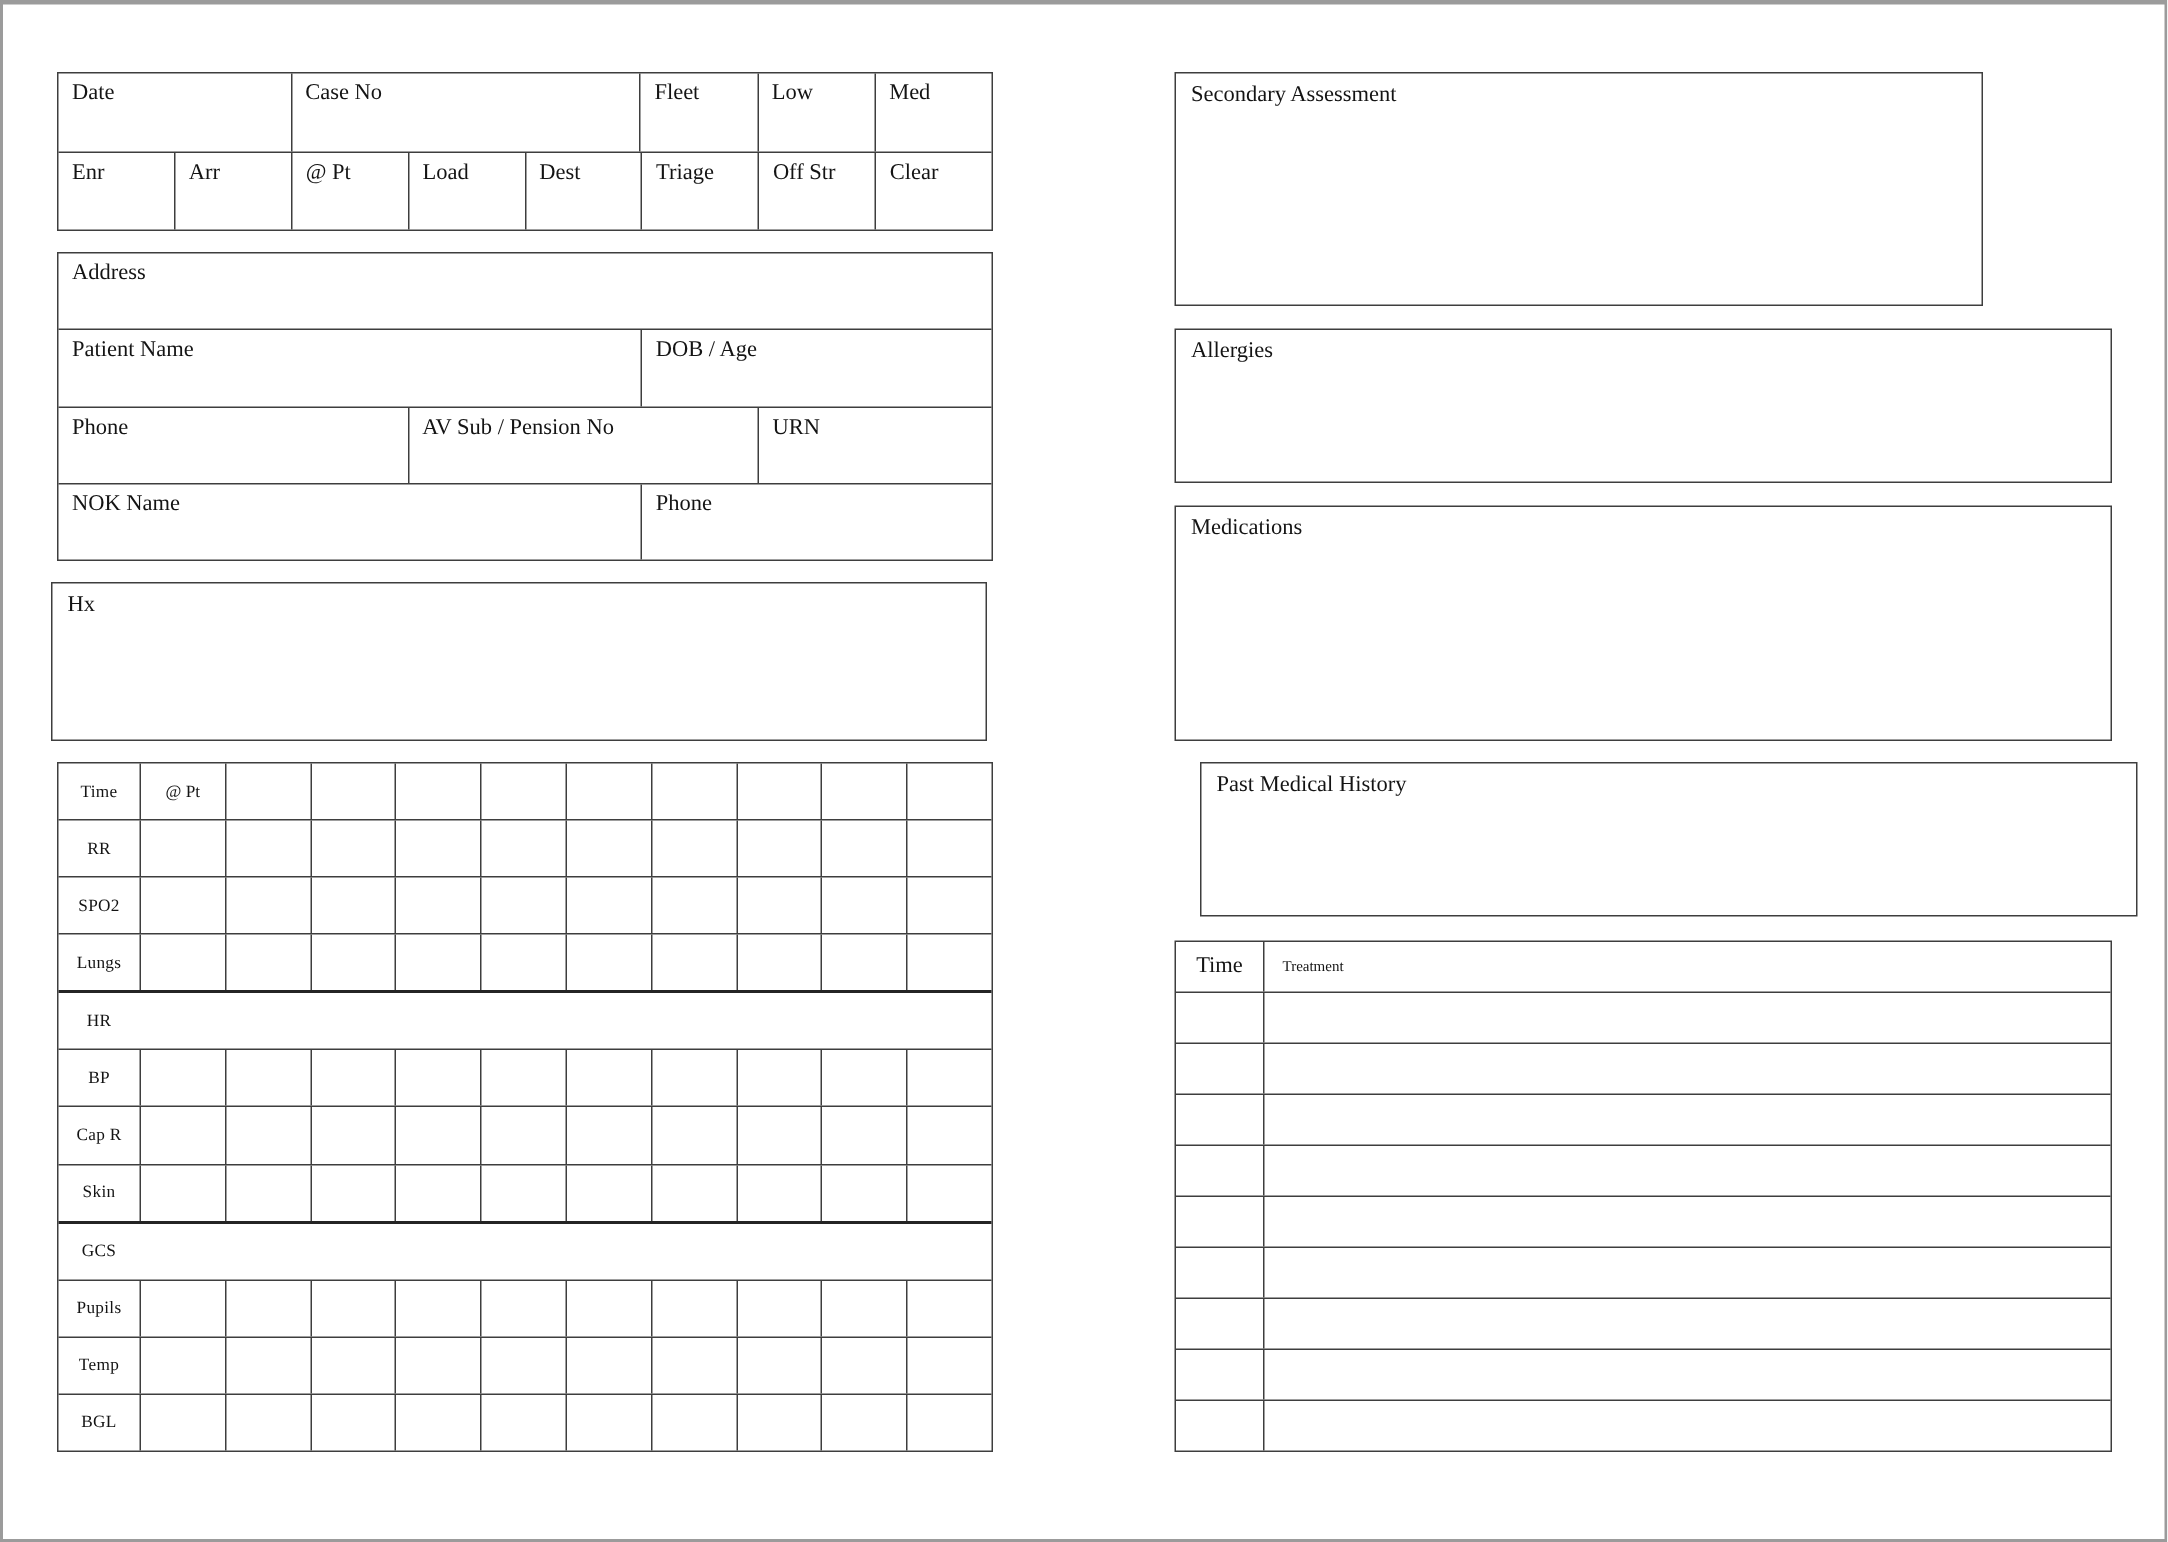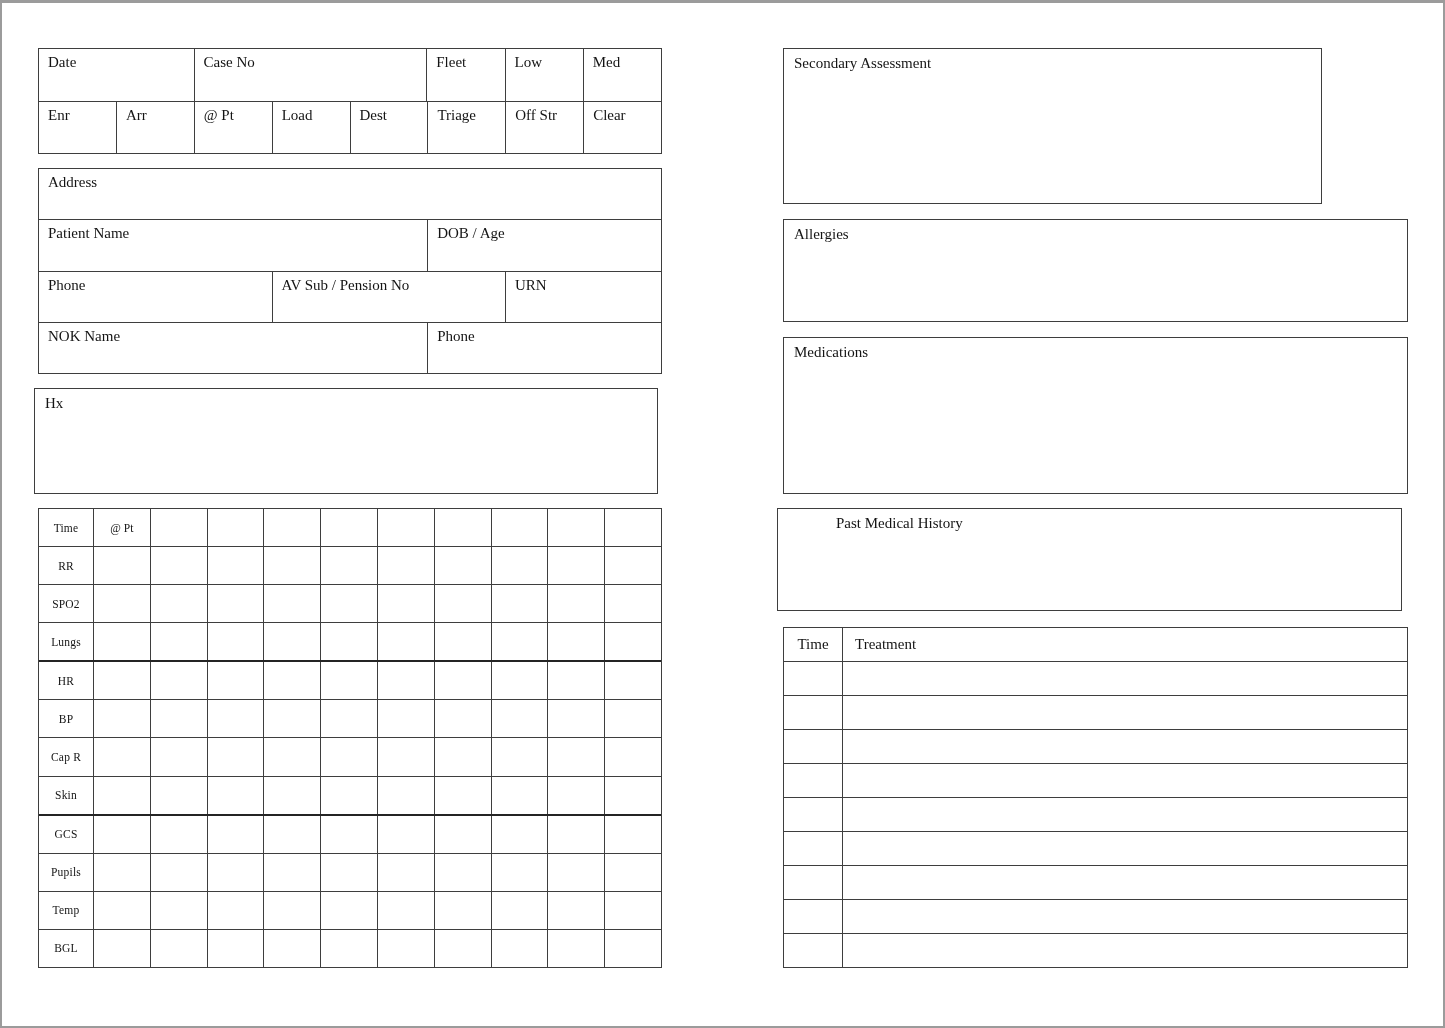--- a/index.html
+++ b/index.html
@@ -23,38 +23,38 @@
   
   #dispatch{left:38px;top:48px;width:624px;height:106px;}
   #patient{left:38px;top:168px;width:624px;height:206px;}
   #hx{left:34px;top:388px;width:624px;height:106px;}
   #vitals{left:38px;top:508px;width:624px;height:460px;display:flex;flex-direction:column;}
 
   
   #secondary{left:783px;top:48px;width:539px;height:156px;}
   #allergies{left:783px;top:219px;width:625px;height:103px;}
   #medications{left:783px;top:337px;width:625px;height:157px;}
-  #pmh{left:777px;top:508px;width:625px;height:103px;padding-left:48px;}
+  #pmh{left:800px;top:508px;width:625px;height:103px;}
   #treatment{left:783px;top:627px;width:625px;height:341px;display:flex;flex-direction:column;}
 
   
   .vrow{display:flex;flex:1 1 0;border-top:1.5px solid #3e3e3e;min-height:0;}
   .vrow:first-child{border-top:none;}
-  .vrow.thick{border-top:2.5px solid #242424;}
+  .vrow.thick{border-top:2.5px solid #242424;align-items:center;}
   .vlabel{flex:0 0 54px;display:flex;align-items:center;justify-content:center;
           font-size:11.5px;letter-spacing:.2px;}
   .vcell{flex:1 1 0;border-left:1.5px solid #3e3e3e;min-width:0;}
   .vcell.vhead{display:flex;align-items:center;justify-content:center;font-size:11.5px;}
 
   
   .trow{display:flex;flex:1 1 0;border-top:1.5px solid #3e3e3e;min-height:0;}
   .trow.t-head{flex:0 0 33px;border-top:none;}
   .t-time{flex:0 0 58px;border-right:1.5px solid #3e3e3e;display:flex;
           align-items:center;justify-content:center;font-size:15px;min-width:0;}
-  .t-treat{flex:1 1 0;display:flex;align-items:center;font-size:15px;
+  .t-treat{flex:1 1 0;display:flex;align-items:center;font-size:10px;
            padding-left:12px;min-width:0;}
   .trow:not(.t-head) .t-time,
   .trow:not(.t-head) .t-treat{font-size:0;}
 </style>
 </head>
 <body>
 
 <div class="page">
   <div class="frame"></div>
 

